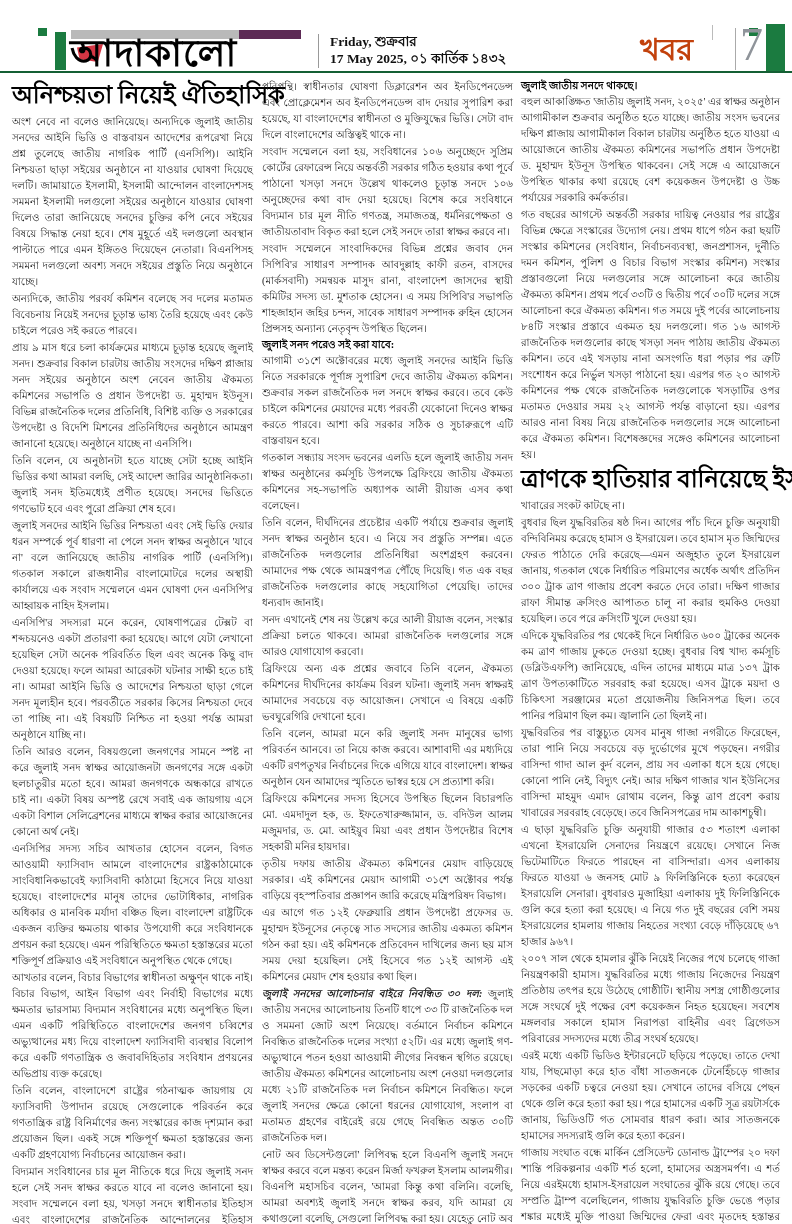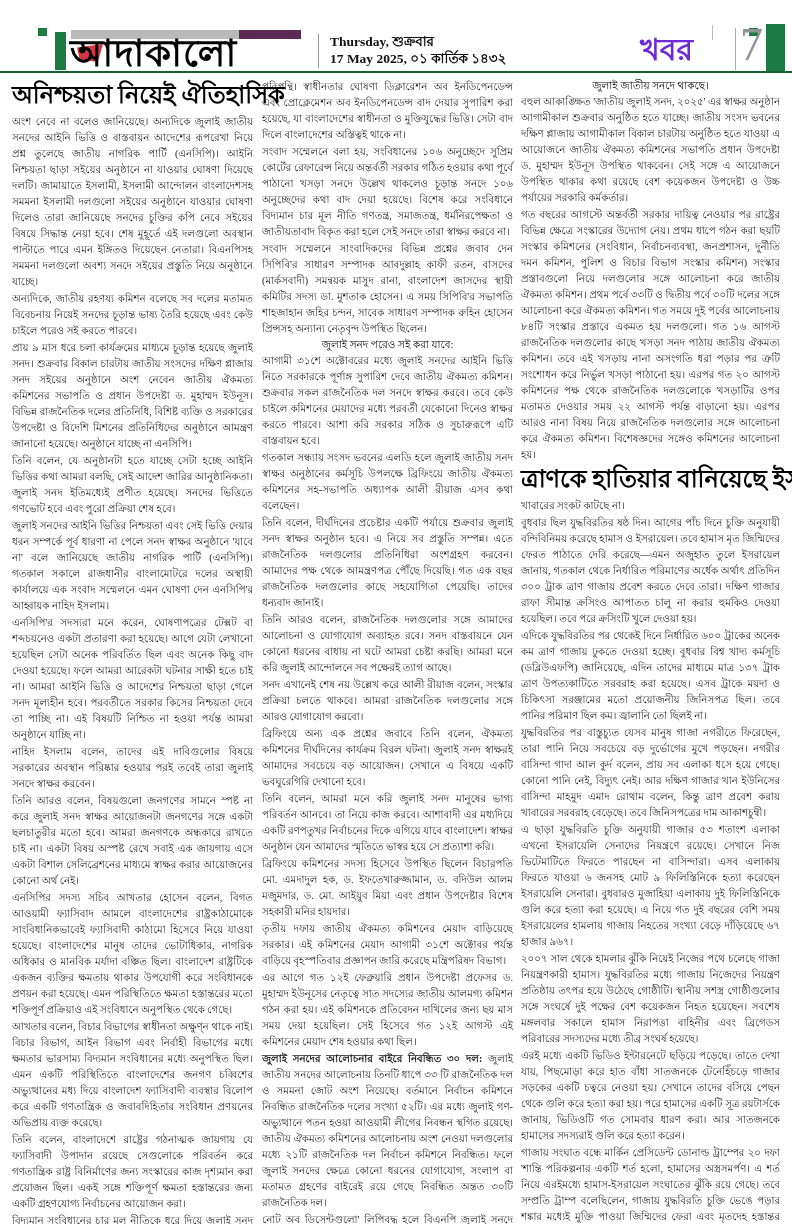--- a/index.html
+++ b/index.html
@@ -13,36 +13,36 @@
   #masthead-bar{position:absolute;left:0;top:2px;width:11px;height:38px;background:#1b7b40;}
   #masthead-strip{position:absolute;left:16px;top:0px;width:230px;height:9px;background:#b9b9b9;}
   #masthead-strip-box{position:absolute;right:0;top:0;width:62px;height:9px;background:#5d2a55;}
   #logo-text{position:absolute;left:15px;top:6px;font-size:37px;line-height:36px;font-weight:bold;
              color:#000;letter-spacing:1px;white-space:nowrap;}
   #logo-accent{position:absolute;left:22px;top:14px;width:26px;height:18px;background:#cf2030;
                clip-path:polygon(0 20%,100% 0,80% 100%,10% 85%);opacity:.9;}
   #masthead-divider{position:absolute;left:318px;top:34px;width:1px;height:34px;background:#999;}
   #dateblock{position:absolute;left:330px;top:33px;font-weight:bold;font-size:13.5px;line-height:17px;color:#111;white-space:nowrap;}
   
-  #section-label{position:absolute;left:640px;top:34px;font-size:30px;line-height:32px;font-weight:bold;color:#6d28d9;}
+  #section-label{position:absolute;left:640px;top:34px;font-size:30px;line-height:32px;font-weight:bold;color:#c2410c;}
   #pagenum-divider{position:absolute;left:735px;top:28px;width:1px;height:42px;background:#aaa;}
   #page-number{position:absolute;left:740px;top:20px;font-size:46px;line-height:50px;
                font-family:"Liberation Serif",serif;color:#8f949a;}
   #pagenum-bar{position:absolute;left:766px;top:24px;width:19px;height:47px;background:#1b7b40;}
   #header-rule{position:absolute;left:0px;top:71px;width:792px;height:2px;background:#145f34;}
   
   .col{position:absolute;top:79px;}
   #col-0{left:12px;width:241px;}
   #col-1{left:262px;width:251px;}
   #col-2{left:521px;width:259px;}
   .headline{font-weight:bold;font-size:24px;line-height:30px;text-align:center;
             margin:1px 0 4px 0;color:#000;white-space:nowrap;overflow:visible;}
   .body{font-size:10.2px;line-height:16px;text-align:justify;margin:0 0 1px 0;color:#1c1c1c;}
-  .subhead{font-size:10.4px;line-height:13.9px;font-weight:normal;text-align:center;margin:0 0 1px 0;color:#000;}
-  .body b{font-weight:bold;}
+  .subhead{font-size:10.4px;line-height:13.9px;font-weight:bold;text-align:left;margin:0 0 1px 0;color:#000;}
+  .body b{font-weight:bold;font-style:italic;}
 </style>
 </head>
 <body>
 
 <div id="page">
 
   <div class="regmark" style="left:38px"></div>
   <div class="regmark" style="left:749px"></div>
   <div class="hairline"></div>
 
@@ -50,60 +50,58 @@
     <div id="masthead-bar"></div>
     <div id="masthead-strip">
       <div id="masthead-strip-box"></div>
     </div>
     <div id="logo-accent"></div>
     <div id="logo-text">আদাকালো</div>
   </div>
   <div id="masthead-divider"></div>
 
   <div id="dateblock">
-    <div>Thursday, শুক্রবার</div>
+    <div>Friday, শুক্রবার</div>
     <div>17 May 2025, ০১ কার্তিক ১৪৩২</div>
   </div>
 
   <div id="section-label">খবর</div>
   <div id="pagenum-divider"></div>
   <div id="page-number">7</div>
   <div id="pagenum-bar"></div>
   <div id="header-rule"></div>
 
   <div id="col-0" class="col">
       <div class="headline">অনিশ্চয়তা নিয়েই ঐতিহাসিক</div>
       <div class="body">অংশ নেবে না বলেও জানিয়েছে। অন্যদিকে জুলাই জাতীয় সনদের আইনি ভিত্তি ও বাস্তবায়ন আদেশের রূপরেখা নিয়ে প্রশ্ন তুলেছে জাতীয় নাগরিক পার্টি (এনসিপি)। আইনি নিশ্চয়তা ছাড়া সইয়ের অনুষ্ঠানে না যাওয়ার ঘোষণা দিয়েছে দলটি। জামায়াতে ইসলামী, ইসলামী আন্দোলন বাংলাদেশসহ সমমনা ইসলামী দলগুলো সইয়ের অনুষ্ঠানে যাওয়ার ঘোষণা দিলেও তারা জানিয়েছে সনদের চুক্তির কপি নেবে সইয়ের বিষয়ে সিদ্ধান্ত নেয়া হবে। শেষ মুহূর্তে এই দলগুলো অবস্থান পাল্টাতে পারে এমন ইঙ্গিতও দিয়েছেন নেতারা। বিএনপিসহ সমমনা দলগুলো অবশ্য সনদে সইয়ের প্রস্তুতি নিয়ে অনুষ্ঠানে যাচ্ছে।</div>
-      <div class="body">অন্যদিকে, জাতীয় রহণয্য কমিশন বলেছে সব দলের মতামত বিবেচনায় নিয়েই সনদের চূড়ান্ত ভাষ্য তৈরি হয়েছে এবং কেউ চাইলে পরেও সই করতে পারবে।</div>
+      <div class="body">অন্যদিকে, জাতীয় পরবর্য কমিশন বলেছে সব দলের মতামত বিবেচনায় নিয়েই সনদের চূড়ান্ত ভাষ্য তৈরি হয়েছে এবং কেউ চাইলে পরেও সই করতে পারবে।</div>
       <div class="body">প্রায় ৯ মাস ধরে চলা কার্যক্রমের মাধ্যমে চূড়ান্ত হয়েছে জুলাই সনদ। শুক্রবার বিকাল চারটায় জাতীয় সংসদের দক্ষিণ প্লাজায় সনদ সইয়ের অনুষ্ঠানে অংশ নেবেন জাতীয় ঐকমত্য কমিশনের সভাপতি ও প্রধান উপদেষ্টা ড. মুহাম্মদ ইউনূস। বিভিন্ন রাজনৈতিক দলের প্রতিনিধি, বিশিষ্ট ব্যক্তি ও সরকারের উপদেষ্টা ও বিদেশি মিশনের প্রতিনিধিদের অনুষ্ঠানে আমন্ত্রণ জানানো হয়েছে। অনুষ্ঠানে যাচ্ছে না এনসিপি।</div>
       <div class="body">তিনি বলেন, যে অনুষ্ঠানটা হতে যাচ্ছে সেটা হচ্ছে আইনি ভিত্তির কথা আমরা বলছি, সেই আদেশ জারির আনুষ্ঠানিকতা। জুলাই সনদ ইতিমধ্যেই প্রণীত হয়েছে। সনদের ভিত্তিতে গণভোট হবে এবং পুরো প্রক্রিয়া শেষ হবে।</div>
       <div class="body">জুলাই সনদের আইনি ভিত্তির নিশ্চয়তা এবং সেই ভিত্তি দেয়ার ধরন সম্পর্কে পূর্ব ধারণা না পেলে সনদ স্বাক্ষর অনুষ্ঠানে 'যাবে না' বলে জানিয়েছে জাতীয় নাগরিক পার্টি (এনসিপি)। গতকাল সকালে রাজধানীর বাংলামোটরে দলের অস্থায়ী কার্যালয়ে এক সংবাদ সম্মেলনে এমন ঘোষণা দেন এনসিপি'র আহ্বায়ক নাহিদ ইসলাম।</div>
       <div class="body">এনসিপি'র সদস্যরা মনে করেন, ঘোষণাপত্রের টেক্সট বা শব্দচয়নেও একটা প্রতারণা করা হয়েছে। আগে যেটা লেখানো হয়েছিল সেটা অনেক পরিবর্তিত ছিল এবং অনেক কিছু বাদ দেওয়া হয়েছে। ফলে আমরা আরেকটা ঘটনার সাক্ষী হতে চাই না। আমরা আইনি ভিত্তি ও আদেশের নিশ্চয়তা ছাড়া গেলে সনদ মূল্যহীন হবে। পরবর্তীতে সরকার কিসের নিশ্চয়তা দেবে তা পাচ্ছি না। এই বিষয়টি নিশ্চিত না হওয়া পর্যন্ত আমরা অনুষ্ঠানে যাচ্ছি না।</div>
-      <div class="body">নাহিদ ইসলাম বলেন, তাদের এই দাবিগুলোর বিষয়ে সরকারের অবস্থান পরিষ্কার হওয়ার পরই তবেই তারা জুলাই সনদে স্বাক্ষর করবেন।</div>
       <div class="body">তিনি আরও বলেন, বিষয়গুলো জনগণের সামনে স্পষ্ট না করে জুলাই সনদ স্বাক্ষর আয়োজনটা জনগণের সঙ্গে একটা ছলচাতুরীর মতো হবে। আমরা জনগণকে অন্ধকারে রাখতে চাই না। একটা বিষয় অস্পষ্ট রেখে সবাই এক জায়গায় এসে একটা বিশাল সেলিব্রেশনের মাধ্যমে স্বাক্ষর করার আয়োজনের কোনো অর্থ নেই।</div>
       <div class="body">এনসিপির সদস্য সচিব আখতার হোসেন বলেন, বিগত আওয়ামী ফ্যাসিবাদ আমলে বাংলাদেশের রাষ্ট্রকাঠামোকে সাংবিধানিকভাবেই ফ্যাসিবাদী কাঠামো হিসেবে নিয়ে যাওয়া হয়েছে। বাংলাদেশের মানুষ তাদের ভোটাধিকার, নাগরিক অধিকার ও মানবিক মর্যাদা বঞ্চিত ছিল। বাংলাদেশ রাষ্ট্রটিকে একজন ব্যক্তির ক্ষমতায় থাকার উপযোগী করে সংবিধানকে প্রণয়ন করা হয়েছে। এমন পরিস্থিতিতে ক্ষমতা হস্তান্তরের মতো শক্তিপূর্ণ প্রক্রিয়াও এই সংবিধানে অনুপস্থিত থেকে গেছে।</div>
       <div class="body">আখতার বলেন, বিচার বিভাগের স্বাধীনতা অক্ষুণ্ন থাকে নাই। বিচার বিভাগ, আইন বিভাগ এবং নির্বাহী বিভাগের মধ্যে ক্ষমতার ভারসাম্য বিদ্যমান সংবিধানের মধ্যে অনুপস্থিত ছিল। এমন একটি পরিস্থিতিতে বাংলাদেশের জনগণ চব্বিশের অভ্যুত্থানের মধ্য দিয়ে বাংলাদেশ ফ্যাসিবাদী ব্যবস্থার বিলোপ করে একটি গণতান্ত্রিক ও জবাবদিহিতার সংবিধান প্রণয়নের অভিপ্রায় ব্যক্ত করেছে।</div>
       <div class="body">তিনি বলেন, বাংলাদেশে রাষ্ট্রের গঠনাত্মক জায়গায় যে ফ্যাসিবাদী উপাদান রয়েছে সেগুলোকে পরিবর্তন করে গণতান্ত্রিক রাষ্ট্র বিনির্মাণের জন্য সংস্কারের কাজ দৃশ্যমান করা প্রয়োজন ছিল। একই সঙ্গে শক্তিপূর্ণ ক্ষমতা হস্তান্তরের জন্য একটি গ্রহণযোগ্য নির্বাচনের আয়োজন করা।</div>
       <div class="body">বিদ্যমান সংবিধানের চার মূল নীতিকে ধরে দিয়ে জুলাই সনদ হলে সেই সনদ স্বাক্ষর করতে যাবে না বলেও জানানো হয়। সংবাদ সম্মেলনে বলা হয়, খসড়া সনদে স্বাধীনতার ইতিহাস এবং বাংলাদেশের রাজনৈতিক আন্দোলনের ইতিহাস সঠিকভাবে উপস্থাপিত হয়নি। এ বিষয়ে সংশোধনী দিলেও ঐকমত্য কমিশন সেগুলো সন্নিবেশিত করেনি। নোট অব ডিসেন্টগুলো কীভাবে সংবিধানে যুক্ত হবে- তাও বোধগম্য নয়। জুলাই সনদ নিয়ে কেউ আদালতের শরণাপন্ন হতে পারবে না- এটা নাগরিকের মৌলিক অধিকার ও গণতান্ত্রিক অধিকারের সম্পূর্ণ</div>
     </div>
   <div id="col-1" class="col">
       <div class="body">পরিপন্থি। স্বাধীনতার ঘোষণা ডিক্লারেশন অব ইনডিপেনডেন্স এবং প্রোক্লেমেশন অব ইনডিপেনডেন্স বাদ দেয়ার সুপারিশ করা হয়েছে, যা বাংলাদেশের স্বাধীনতা ও মুক্তিযুদ্ধের ভিত্তি। সেটা বাদ দিলে বাংলাদেশের অস্তিত্বই থাকে না।</div>
       <div class="body">সংবাদ সম্মেলনে বলা হয়, সংবিধানের ১০৬ অনুচ্ছেদে সুপ্রিম কোর্টের রেফারেন্স নিয়ে অন্তর্বর্তী সরকার গঠিত হওয়ার কথা পূর্বে পাঠানো খসড়া সনদে উল্লেখ থাকলেও চূড়ান্ত সনদে ১০৬ অনুচ্ছেদের কথা বাদ দেয়া হয়েছে। বিশেষ করে সংবিধানে বিদ্যমান চার মূল নীতি গণতন্ত্র, সমাজতন্ত্র, ধর্মনিরপেক্ষতা ও জাতীয়তাবাদ বিকৃত করা হলে সেই সনদে তারা স্বাক্ষর করবে না।</div>
       <div class="body">সংবাদ সম্মেলনে সাংবাদিকদের বিভিন্ন প্রশ্নের জবাব দেন সিপিবি'র সাধারণ সম্পাদক আবদুল্লাহ কাফী রতন, বাসদের (মার্কসবাদী) সমন্বয়ক মাসুদ রানা, বাংলাদেশ জাসদের স্থায়ী কমিটির সদস্য ডা. মুশতাক হোসেন। এ সময় সিপিবি'র সভাপতি শাহজাহান জহির চন্দন, সাবেক সাধারণ সম্পাদক রুহিন হোসেন প্রিন্সসহ অন্যান্য নেতৃবৃন্দ উপস্থিত ছিলেন।</div>
       <div class="subhead">জুলাই সনদ পরেও সই করা যাবে:</div>
       <div class="body">আগামী ৩১শে অক্টোবরের মধ্যে জুলাই সনদের আইনি ভিত্তি নিতে সরকারকে পূর্ণাঙ্গ সুপারিশ দেবে জাতীয় ঐকমত্য কমিশন। শুক্রবার সকল রাজনৈতিক দল সনদে স্বাক্ষর করবে। তবে কেউ চাইলে কমিশনের মেয়াদের মধ্যে পরবর্তী যেকোনো দিনেও স্বাক্ষর করতে পারবে। আশা করি সরকার সঠিক ও সুচারুরূপে এটি বাস্তবায়ন হবে।</div>
       <div class="body">গতকাল সন্ধ্যায় সংসদ ভবনের এলডি হলে জুলাই জাতীয় সনদ স্বাক্ষর অনুষ্ঠানের কর্মসূচি উপলক্ষে ব্রিফিংয়ে জাতীয় ঐকমত্য কমিশনের সহ-সভাপতি অধ্যাপক আলী রীয়াজ এসব কথা বলেছেন।</div>
       <div class="body">তিনি বলেন, দীর্ঘদিনের প্রচেষ্টার একটি পর্যায়ে শুক্রবার জুলাই সনদ স্বাক্ষর অনুষ্ঠান হবে। এ নিয়ে সব প্রস্তুতি সম্পন্ন। এতে রাজনৈতিক দলগুলোর প্রতিনিধিরা অংশগ্রহণ করবেন। আমাদের পক্ষ থেকে আমন্ত্রণপত্র পৌঁছে দিয়েছি। গত এক বছর রাজনৈতিক দলগুলোর কাছে সহযোগিতা পেয়েছি। তাদের ধন্যবাদ জানাই।</div>
-      <div class="body">তিনি আরও বলেন, রাজনৈতিক দলগুলোর সঙ্গে আমাদের আলোচনা ও যোগাযোগ অব্যাহত রবে। সনদ বাস্তবায়নে যেন কোনো ধরনের বাধায় না ঘটে আমরা চেষ্টা করছি। আমরা মনে করি জুলাই আন্দোলনে সব পক্ষেরই ত্যাগ আছে।</div>
       <div class="body">সনদ এখানেই শেষ নয় উল্লেখ করে আলী রীয়াজ বলেন, সংস্কার প্রক্রিয়া চলতে থাকবে। আমরা রাজনৈতিক দলগুলোর সঙ্গে আরও যোগাযোগ করবো।</div>
       <div class="body">ব্রিফিংয়ে অন্য এক প্রশ্নের জবাবে তিনি বলেন, ঐকমত্য কমিশনের দীর্ঘদিনের কার্যক্রম বিরল ঘটনা। জুলাই সনদ স্বাক্ষরই আমাদের সবচেয়ে বড় আয়োজন। সেখানে এ বিষয়ে একটি ভবঘুরেগিরি দেখানো হবে।</div>
       <div class="body">তিনি বলেন, আমরা মনে করি জুলাই সনদ মানুষের ভাগ্য পরিবর্তন আনবে। তা নিয়ে কাজ করবে। আশাবাদী এর মধ্যদিয়ে একটি রণপতুখর নির্বাচনের দিকে এগিয়ে যাবে বাংলাদেশ। স্বাক্ষর অনুষ্ঠান যেন আমাদের স্মৃতিতে ভাস্বর হয়ে সে প্রত্যাশা করি।</div>
       <div class="body">ব্রিফিংয়ে কমিশনের সদস্য হিসেবে উপস্থিত ছিলেন বিচারপতি মো. এমদাদুল হক, ড. ইফতেখারুজ্জামান, ড. বদিউল আলম মজুমদার, ড. মো. আইয়ুব মিয়া এবং প্রধান উপদেষ্টার বিশেষ সহকারী মনির হায়দার।</div>
       <div class="body">তৃতীয় দফায় জাতীয় ঐকমত্য কমিশনের মেয়াদ বাড়িয়েছে সরকার। এই কমিশনের মেয়াদ আগামী ৩১শে অক্টোবর পর্যন্ত বাড়িয়ে বৃহস্পতিবার প্রজ্ঞাপন জারি করেছে মন্ত্রিপরিষদ বিভাগ।</div>
-      <div class="body">এর আগে গত ১২ই ফেব্রুয়ারি প্রধান উপদেষ্টা প্রফেসর ড. মুহাম্মদ ইউনূসের নেতৃত্বে সাত সদস্যের জাতীয় আলমগ্য কমিশন গঠন করা হয়। এই কমিশনকে প্রতিবেদন দাখিলের জন্য ছয় মাস সময় দেয়া হয়েছিল। সেই হিসেবে গত ১২ই আগস্ট এই কমিশনের মেয়াদ শেষ হওয়ার কথা ছিল।</div>
+      <div class="body">এর আগে গত ১২ই ফেব্রুয়ারি প্রধান উপদেষ্টা প্রফেসর ড. মুহাম্মদ ইউনূসের নেতৃত্বে সাত সদস্যের জাতীয় একমত্য কমিশন গঠন করা হয়। এই কমিশনকে প্রতিবেদন দাখিলের জন্য ছয় মাস সময় দেয়া হয়েছিল। সেই হিসেবে গত ১২ই আগস্ট এই কমিশনের মেয়াদ শেষ হওয়ার কথা ছিল।</div>
       <div class="body"><b>জুলাই সনদের আলোচনার বাইরে নিবন্ধিত ৩০ দল:</b> জুলাই জাতীয় সনদের আলোচনায় তিনটি ধাপে ৩৩ টি রাজনৈতিক দল ও সমমনা জোট অংশ নিয়েছে। বর্তমানে নির্বাচন কমিশনে নিবন্ধিত রাজনৈতিক দলের সংখ্যা ৫২টি। এর মধ্যে জুলাই গণ-অভ্যুত্থানে পতন হওয়া আওয়ামী লীগের নিবন্ধন স্থগিত রয়েছে। জাতীয় ঐকমত্য কমিশনের আলোচনায় অংশ নেওয়া দলগুলোর মধ্যে ২১টি রাজনৈতিক দল নির্বাচন কমিশনে নিবন্ধিত। ফলে জুলাই সনদের ক্ষেত্রে কোনো ধরনের যোগাযোগ, সংলাপ বা মতামত গ্রহণের বাইরেই রয়ে গেছে নিবন্ধিত অন্তত ৩০টি রাজনৈতিক দল।</div>
       <div class="body">নোট অব ডিসেন্টগুলো' লিপিবদ্ধ হলে বিএনপি জুলাই সনদে স্বাক্ষর করবে বলে মন্তব্য করেন মির্জা ফখরুল ইসলাম আলমগীর। বিএনপি মহাসচিব বলেন, 'আমরা কিন্তু কথা বলিনি। বলেছি, আমরা অবশ্যই জুলাই সনদে স্বাক্ষর করব, যদি আমরা যে কথাগুলো বলেছি, সেগুলো লিপিবদ্ধ করা হয়। যেহেতু নোট অব ডিসেন্ট দিয়েছি, সেগুলোও যদি লিপিবদ্ধ করা হয়।' সবাইকে অপেক্ষার করার পরামর্শ দিয়ে তিনি বলেন, গণভোট মেনে নিয়েছি। জাতীয় নির্বাচনের দিকেই গণভোট হবে। আমরা এখন</div>
     </div>
   <div id="col-2" class="col">
       <div class="subhead">জুলাই জাতীয় সনদে থাকছে।</div>
       <div class="body">বহুল আকাঙ্ক্ষিত 'জাতীয় জুলাই সনদ, ২০২৫' এর স্বাক্ষর অনুষ্ঠান আগামীকাল শুক্রবার অনুষ্ঠিত হতে যাচ্ছে। জাতীয় সংসদ ভবনের দক্ষিণ প্লাজায় আগামীকাল বিকাল চারটায় অনুষ্ঠিত হতে যাওয়া এ আয়োজনে জাতীয় ঐকমত্য কমিশনের সভাপতি প্রধান উপদেষ্টা ড. মুহাম্মদ ইউনূস উপস্থিত থাকবেন। সেই সঙ্গে এ আয়োজনে উপস্থিত থাকার কথা রয়েছে বেশ কয়েকজন উপদেষ্টা ও উচ্চ পর্যায়ের সরকারি কর্মকর্তার।</div>
       <div class="body">গত বছরের আগস্টে অন্তর্বর্তী সরকার দায়িত্ব নেওয়ার পর রাষ্ট্রের বিভিন্ন ক্ষেত্রে সংস্কারের উদ্যোগ নেয়। প্রথম ধাপে গঠন করা ছয়টি সংস্কার কমিশনের (সংবিধান, নির্বাচনব্যবস্থা, জনপ্রশাসন, দুর্নীতি দমন কমিশন, পুলিশ ও বিচার বিভাগ সংস্কার কমিশন) সংস্কার প্রস্তাবগুলো নিয়ে দলগুলোর সঙ্গে আলোচনা করে জাতীয় ঐকমত্য কমিশন। প্রথম পর্বে ৩৩টি ও দ্বিতীয় পর্বে ৩০টি দলের সঙ্গে আলোচনা করে ঐকমত্য কমিশন। গত সময়ে দুই পর্বের আলোচনায় ৮৪টি সংস্কার প্রস্তাবে একমত হয় দলগুলো। গত ১৬ আগস্ট রাজনৈতিক দলগুলোর কাছে খসড়া সনদ পাঠায় জাতীয় ঐকমত্য কমিশন। তবে এই খসড়ায় নানা অসংগতি ধরা পড়ার পর ত্রুটি সংশোধন করে নির্ভুল খসড়া পাঠানো হয়। এরপর গত ২০ আগস্ট কমিশনের পক্ষ থেকে রাজনৈতিক দলগুলোকে খসড়াটির ওপর মতামত দেওয়ার সময় ২২ আগস্ট পর্যন্ত বাড়ানো হয়। এরপর আরও নানা বিষয় নিয়ে রাজনৈতিক দলগুলোর সঙ্গে আলোচনা করে ঐকমত্য কমিশন। বিশেষজ্ঞদের সঙ্গেও কমিশনের আলোচনা হয়।</div>
       <div class="headline">ত্রাণকে হাতিয়ার বানিয়েছে ইসরায়েল</div>
       <div class="body">খাবারের সংকট কাটছে না।</div>
       <div class="body">বুধবার ছিল যুদ্ধবিরতির ষষ্ঠ দিন। আগের পাঁচ দিনে চুক্তি অনুযায়ী বন্দিবিনিময় করেছে হামাস ও ইসরায়েল। তবে হামাস মৃত জিম্মিদের ফেরত পাঠাতে দেরি করেছে—এমন অজুহাত তুলে ইসরায়েল জানায়, গতকাল থেকে নির্ধারিত পরিমাণের অর্ধেক অর্থাৎ প্রতিদিন ৩০০ ট্রাক ত্রাণ গাজায় প্রবেশ করতে দেবে তারা। দক্ষিণ গাজার রাফা সীমান্ত ক্রসিংও আপাতত চালু না করার হুমকিও দেওয়া হয়েছিল। তবে পরে ক্রসিংটি খুলে দেওয়া হয়।</div>

